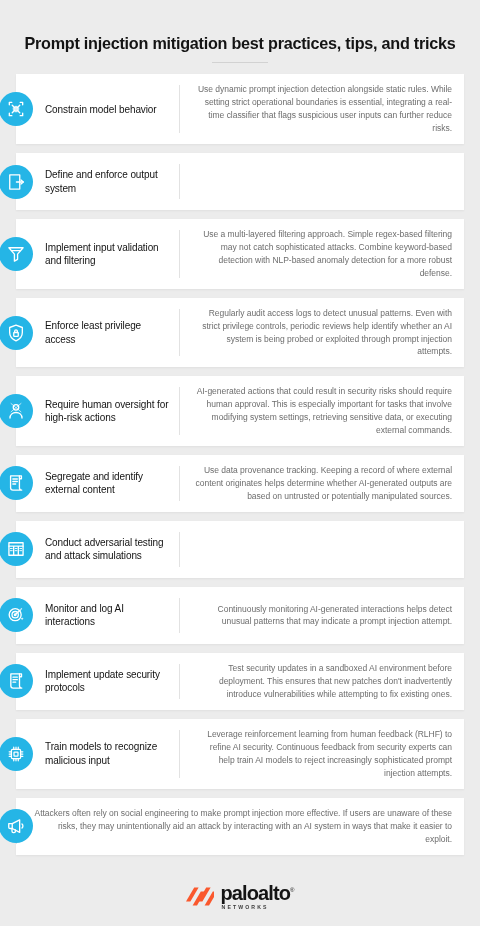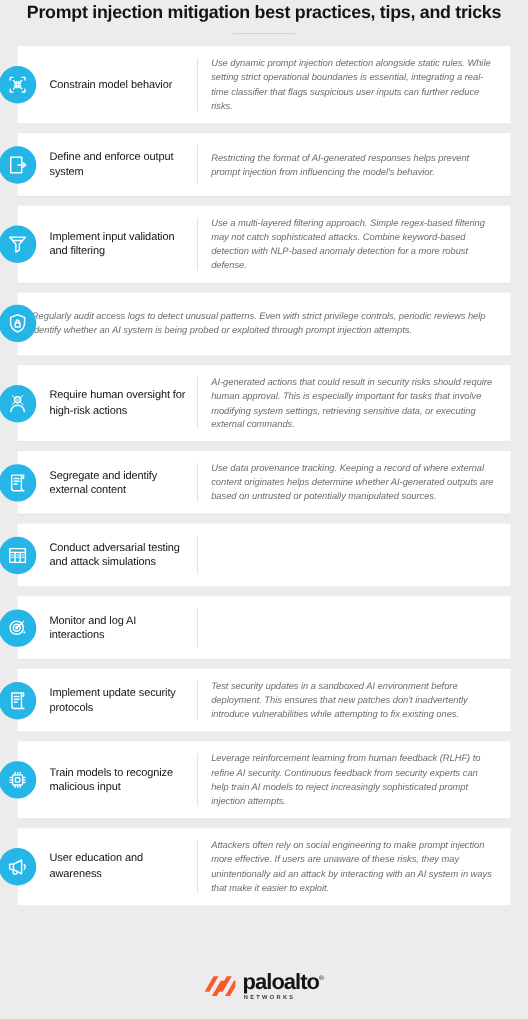--- a/index.html
+++ b/index.html
@@ -15,21 +15,21 @@
   .page {
     position: relative;
     width: 480px;
     height: 926px;
     background: #ececec;
     overflow: hidden;
   }
 
   
   .header {
-    padding: 2px 16px 0 16px;
+    padding: 34px 16px 0 16px;
     text-align: center;
   }
   .page-title {
     font-size: 16.2px;
     font-weight: bold;
     color: #141414;
     letter-spacing: -0.25px;
     line-height: 1.2;
   }
   .title-rule {
@@ -96,23 +96,23 @@
     align-self: stretch;
     background: #e2e2e2;
     margin: 2px 0;
   }
 
   .card-desc {
     flex: 1;
     padding-left: 12px;
     font-size: 8.5px;
     line-height: 1.52;
-    font-style: italic;
     color: #6d6d6d;
     letter-spacing: -0.03px;
+    text-align: right;
   }
 
   
   .footer {
     position: absolute;
     left: 0;
     right: 0;
     bottom: 0;
     height: 58px;
     display: flex;
@@ -182,41 +182,41 @@
       <div class="card">
         <div class="icon-badge" style="background: rgb(37, 181, 230);">
           <svg viewBox="0 0 24 24" fill="none" stroke="#ffffff" stroke-width="1.6" stroke-linecap="round" stroke-linejoin="round">
             <path d="M4.5 3.5h12v17h-12z"></path>
             <path d="M12.5 12h8"></path>
             <path d="M18 9.5 20.8 12 18 14.5"></path>
           </svg>
         </div>
         <div class="card-title">Define and enforce output system</div>
         <div class="card-divider"></div>
-        <div class="card-desc">Restricting the format of AI-generated responses helps prevent prompt injection from influencing the model's behavior.</div>
       </div>
       <div class="card">
         <div class="icon-badge" style="background: rgb(37, 181, 230);">
           <svg viewBox="0 0 24 24" fill="none" stroke="#ffffff" stroke-width="1.6" stroke-linecap="round" stroke-linejoin="round">
             <path d="M3.5 4.5h17l-6.6 7.6v6.3l-3.8 2.1v-8.4z"></path>
             <path d="M7 8h10"></path>
           </svg>
         </div>
         <div class="card-title">Implement input validation and filtering</div>
         <div class="card-divider"></div>
         <div class="card-desc">Use a multi-layered filtering approach. Simple regex-based filtering may not catch sophisticated attacks. Combine keyword-based detection with NLP-based anomaly detection for a more robust defense.</div>
       </div>
       <div class="card">
         <div class="icon-badge" style="background: rgb(37, 181, 230);">
           <svg viewBox="0 0 24 24" fill="none" stroke="#ffffff" stroke-width="1.6" stroke-linecap="round" stroke-linejoin="round">
             <path d="M12 2.6 4.4 5.4v6.1c0 5 3.2 8.1 7.6 9.9 4.4-1.8 7.6-4.9 7.6-9.9V5.4z"></path>
             <rect x="9.3" y="11.4" width="5.4" height="4.6" rx="0.7"></rect>
             <path d="M10.4 11.4V9.9a1.6 1.6 0 0 1 3.2 0v1.5"></path>
           </svg>
         </div>
+        <div class="card-title">Enforce least privilege access</div>
         <div class="card-divider"></div>
         <div class="card-desc">Regularly audit access logs to detect unusual patterns. Even with strict privilege controls, periodic reviews help identify whether an AI system is being probed or exploited through prompt injection attempts.</div>
       </div>
       <div class="card">
         <div class="icon-badge" style="background: rgb(37, 181, 230);">
           <svg viewBox="0 0 24 24" fill="none" stroke="#ffffff" stroke-width="1.6" stroke-linecap="round" stroke-linejoin="round">
             <circle cx="12" cy="7.6" r="3.3"></circle>
             <path d="M4.8 20.4c0-3.9 3.2-6.6 7.2-6.6s7.2 2.7 7.2 6.6"></path>
             <path d="M6 3 18 13M18 3 6 13" stroke-width="1.1" opacity="0.75"></path>
           </svg>
@@ -254,20 +254,21 @@
             <circle cx="11" cy="11.6" r="7.2"></circle>
             <circle cx="11" cy="11.6" r="3.8"></circle>
             <circle cx="11" cy="11.6" r="1" fill="#ffffff"></circle>
             <path d="M11 11.6 17.2 6"></path>
             <path d="M19.3 14.6l.5 1.4 1.4.5-1.4.5-.5 1.4-.5-1.4-1.4-.5 1.4-.5z" fill="#ffffff" stroke="none"></path>
             <path d="M18.4 3.3l.35 1 1 .35-1 .35-.35 1-.35-1-1-.35 1-.35z" fill="#ffffff" stroke="none"></path>
           </svg>
         </div>
         <div class="card-title">Monitor and log AI interactions</div>
         <div class="card-divider"></div>
+        <div class="card-desc">Continuously monitoring AI-generated interactions helps detect unusual patterns that may indicate a prompt injection attempt.</div>
       </div>
       <div class="card">
         <div class="icon-badge" style="background: rgb(37, 181, 230);">
           <svg viewBox="0 0 24 24" fill="none" stroke="#ffffff" stroke-width="1.6" stroke-linecap="round" stroke-linejoin="round">
             <path d="M5.8 3.5h10.4v14.2a2.8 2.8 0 0 0 2.8 2.8H8.6a2.8 2.8 0 0 1-2.8-2.8z"></path>
             <path d="M16.2 3.5h2.4v3.4h-2.4"></path>
             <path d="M8.4 7.4h5.2M8.4 10.4h5.2M8.4 13.4h3.2"></path>
           </svg>
         </div>
         <div class="card-title">Implement update security protocols</div>
@@ -289,21 +290,20 @@
       </div>
       <div class="card">
         <div class="icon-badge" style="background: rgb(37, 181, 230);">
           <svg viewBox="0 0 24 24" fill="none" stroke="#ffffff" stroke-width="1.6" stroke-linecap="round" stroke-linejoin="round">
             <path d="M3.3 9.2v4.2a1.6 1.6 0 0 0 1.6 1.6h2.6l8.9 4.6V4.6L7.5 9.2z"></path>
             <path d="M7.5 9.2v5.8"></path>
             <path d="M7.2 15v3.4a1.6 1.6 0 0 0 1.6 1.6h.9a1.6 1.6 0 0 0 1.6-1.6v-1.7"></path>
             <path d="M19.2 9.6a3.2 3.2 0 0 1 0 4.8"></path>
           </svg>
         </div>
-        <div class="card-title">User education and awareness</div>
         <div class="card-divider"></div>
         <div class="card-desc">Attackers often rely on social engineering to make prompt injection more effective. If users are unaware of these risks, they may unintentionally aid an attack by interacting with an AI system in ways that make it easier to exploit.</div>
       </div>
     </div>
 
   <div class="footer">
     <div class="logo">
       <svg class="logo-mark" width="28" height="21" viewBox="0 0 28 21">
         <g fill="#fa582d">
           <polygon points="0,15.5 8.2,1.5 12.6,1.5 4.4,15.5"></polygon>

